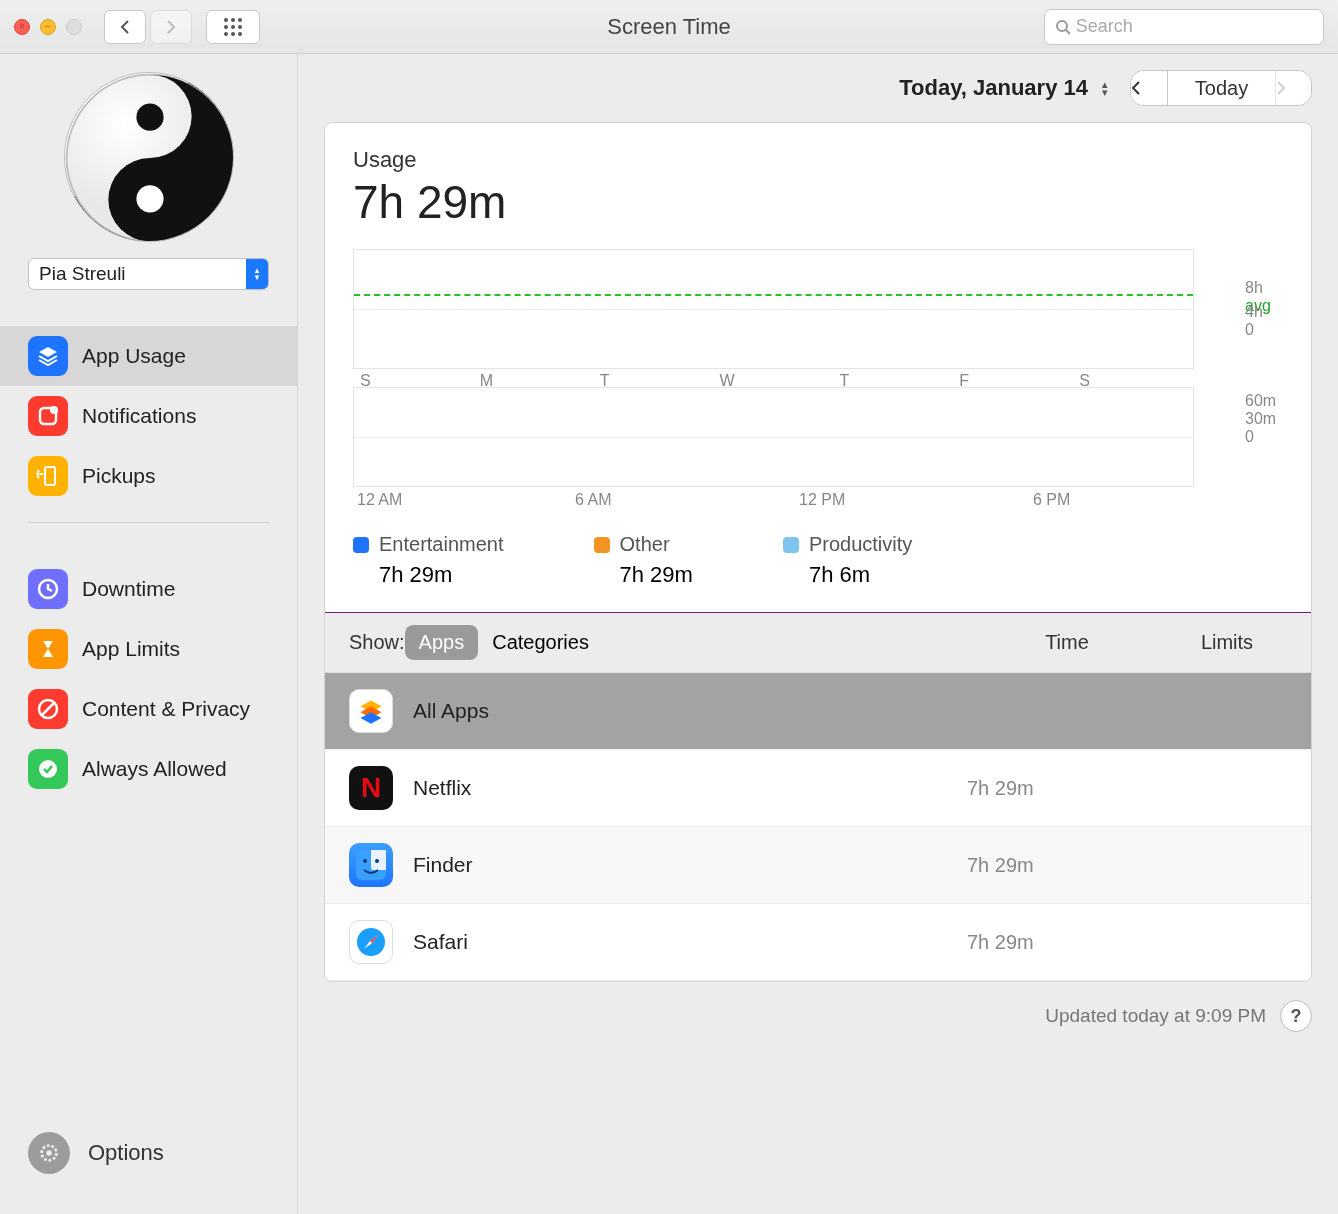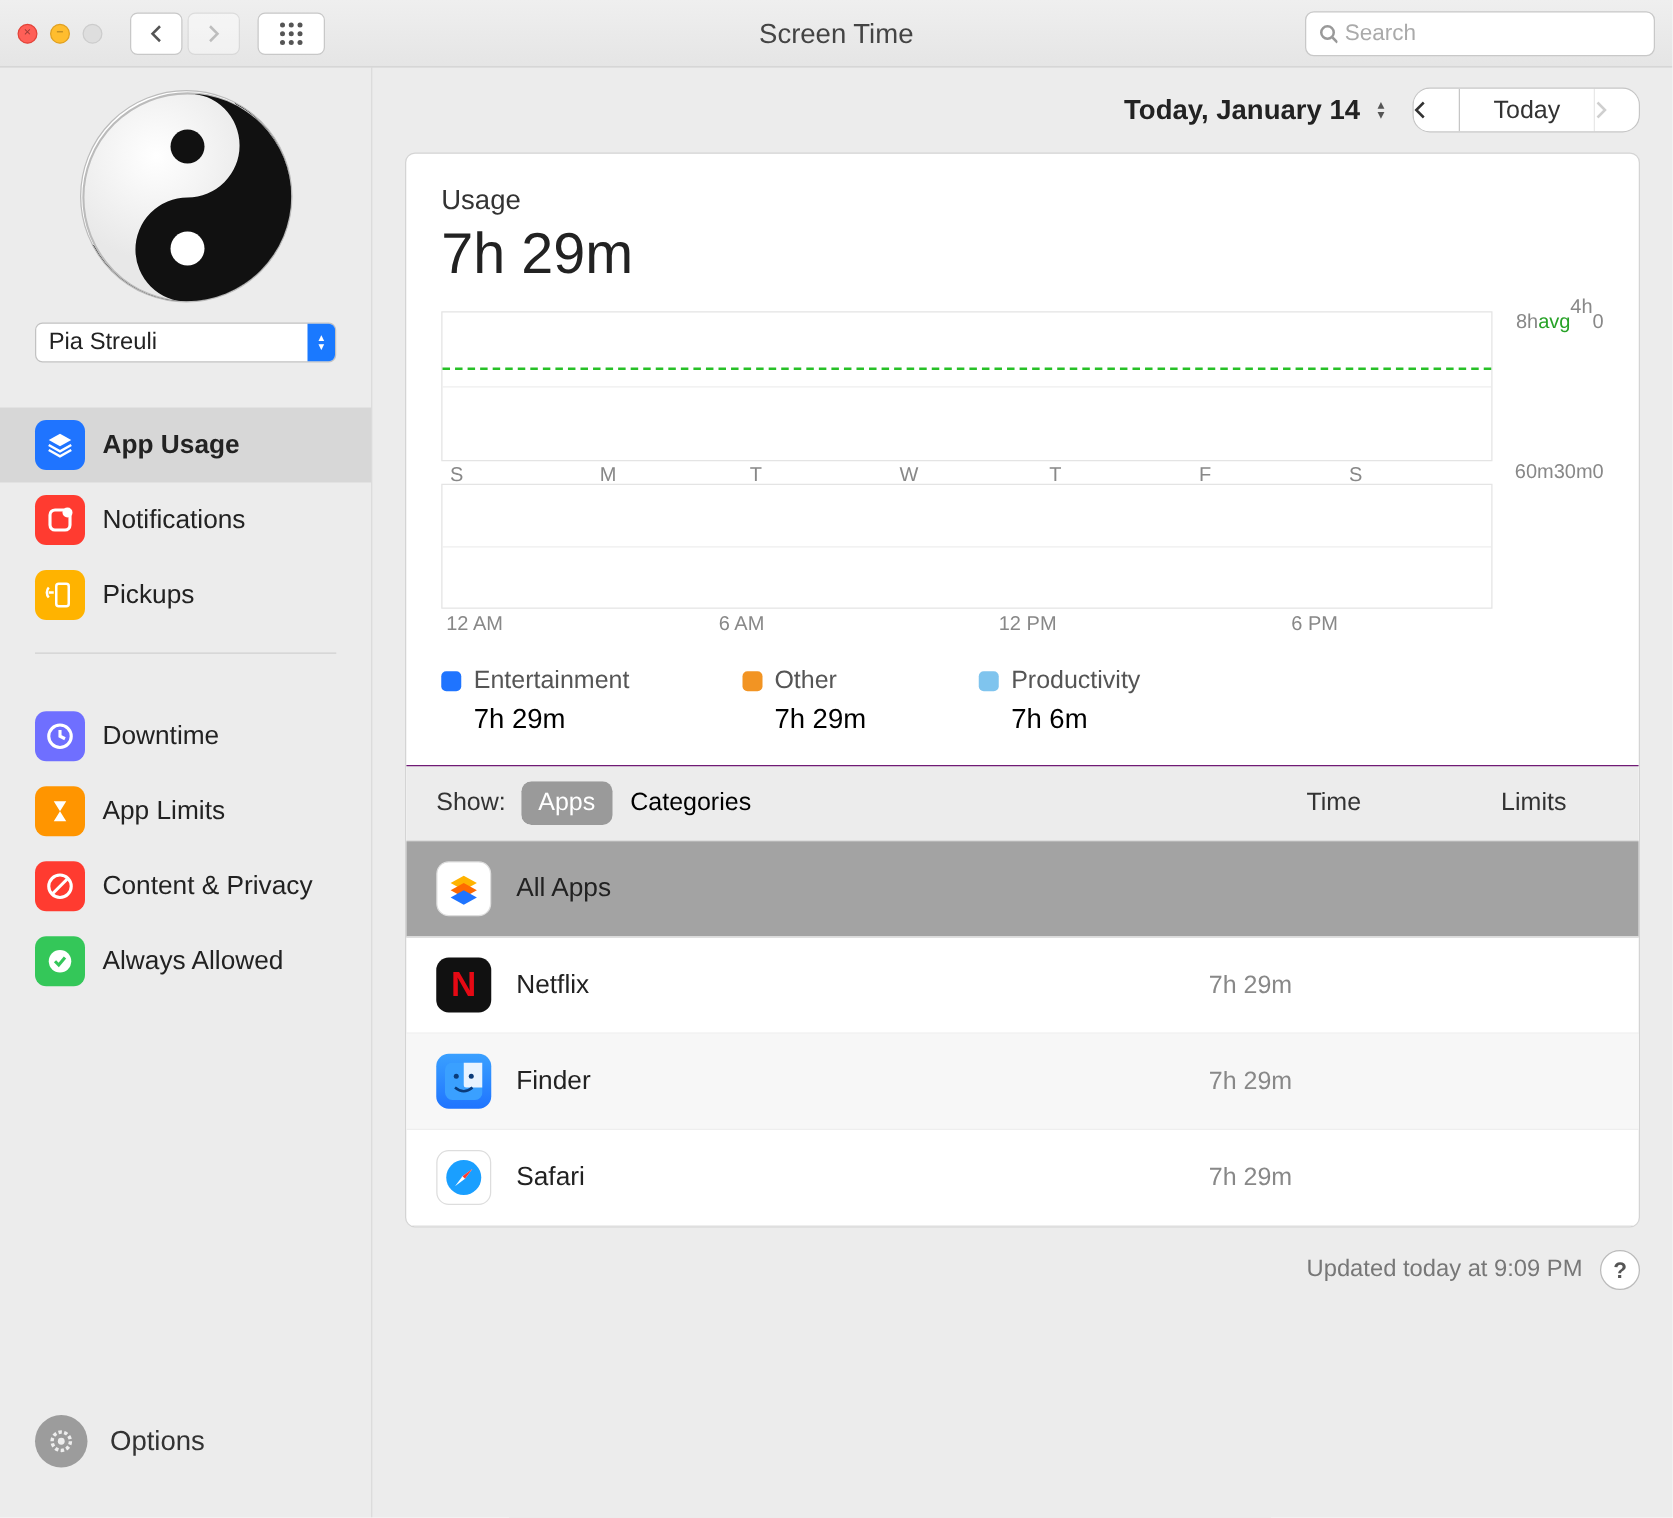--- a/index.html
+++ b/index.html
@@ -99,21 +99,21 @@
   }
   .user-select .stepper::before { content:"▴"; font-size:9px; line-height:7px;}
   .user-select .stepper::after { content:"▾"; font-size:9px; line-height:7px;}
 
   .side-list { margin-top: 20px; }
   .side-item {
     display:flex; align-items:center; gap:14px;
     padding: 10px 28px;
     font-size:21px;
   }
-  .side-item.selected { background:#d7d7d7;font-weight:bold; }
+  .side-item.selected { background:#d7d7d7; }
   .side-icon {
     width:40px; height:40px; border-radius:9px;
     display:flex; align-items:center; justify-content:center;
     color:#fff;
   }
   .side-sep { height:1px; background:#d0d0d0; margin: 16px 28px; }
 
   .side-bottom {
     margin-top:auto; padding: 24px 28px 40px;
     display:flex; align-items:center; gap:18px;
@@ -157,21 +157,21 @@
 
   .usage-head { padding: 24px 28px 10px; }
   .usage-head .label { font-size:22px; color:#333;}
   .usage-head .big { font-size:46px; font-weight:500; margin-top:2px;}
 
   .chart-wrap { padding: 10px 28px 8px; }
   .chart { display:flex; }
   .chart-area { flex:1; position:relative; border:1px solid #e4e4e4; }
   .chart-top { height:120px; }
   .chart-bot { height:100px; margin-top:18px;}
-  .chart-y { width:44px; display:flex; flex-direction:row; justify-content:flex-end; padding-left:6px; font-size:16px; color:#888;margin-left:45px;}
+  .chart-y { width:44px; display:flex; flex-direction:column; justify-content:center; padding-left:6px; font-size:16px; color:#888;margin-left:45px;}
   .chart-y.top { height:120px; }
   .avg { color:#27a227; }
   .gridline { position:absolute; left:0; right:0; height:1px; background:#eee;}
   .avgline { position:absolute; left:0; right:0; border-top:2px dashed #27c027;}
 
   .bars { position:absolute; bottom:0; top:0; left:0; right:0; display:flex; }
   .bar-col { flex:1; position:relative; display:flex; align-items:flex-end; }
   .bar { width:58%; margin-left:4px; display:flex; flex-direction:column-reverse;}
   .xlab { position:absolute; bottom:-22px; left:6px; font-size:16px; color:#888;}
 
@@ -187,21 +187,21 @@
   .legend-sw { width:16px; height:16px; border-radius:4px;}
   .legend-val { font-size:22px; color:#000; margin-left:26px;}
 
   .filterbar {
     background:#ececec;
     border-top:1px solid #701a75;
     border-bottom:1px solid #ddd;
     padding: 12px 24px;
     display:flex; align-items:center; font-size:20px; color:#333;
   }
-  .pill { display:flex; border-radius:8px; overflow:hidden; margin-left:12px;}
+  .pill { display:flex; border-radius:8px; overflow:hidden; }
   .pill button { border:none; padding:6px 14px; font-size:20px; background:transparent;}
   .pill button.active { background:#9a9a9a; color:#fff; border-radius:8px;}
   .col-time { margin-left:auto; width:200px; text-align:center;}
   .col-limits { width:120px; text-align:center;}
 
   .app-row {
     display:flex; align-items:center; padding: 16px 24px;
     border-bottom:1px solid #eee; font-size:21px;
   }
   .app-row.hdr { background:#a3a3a3;justify-content:flex-end;}

